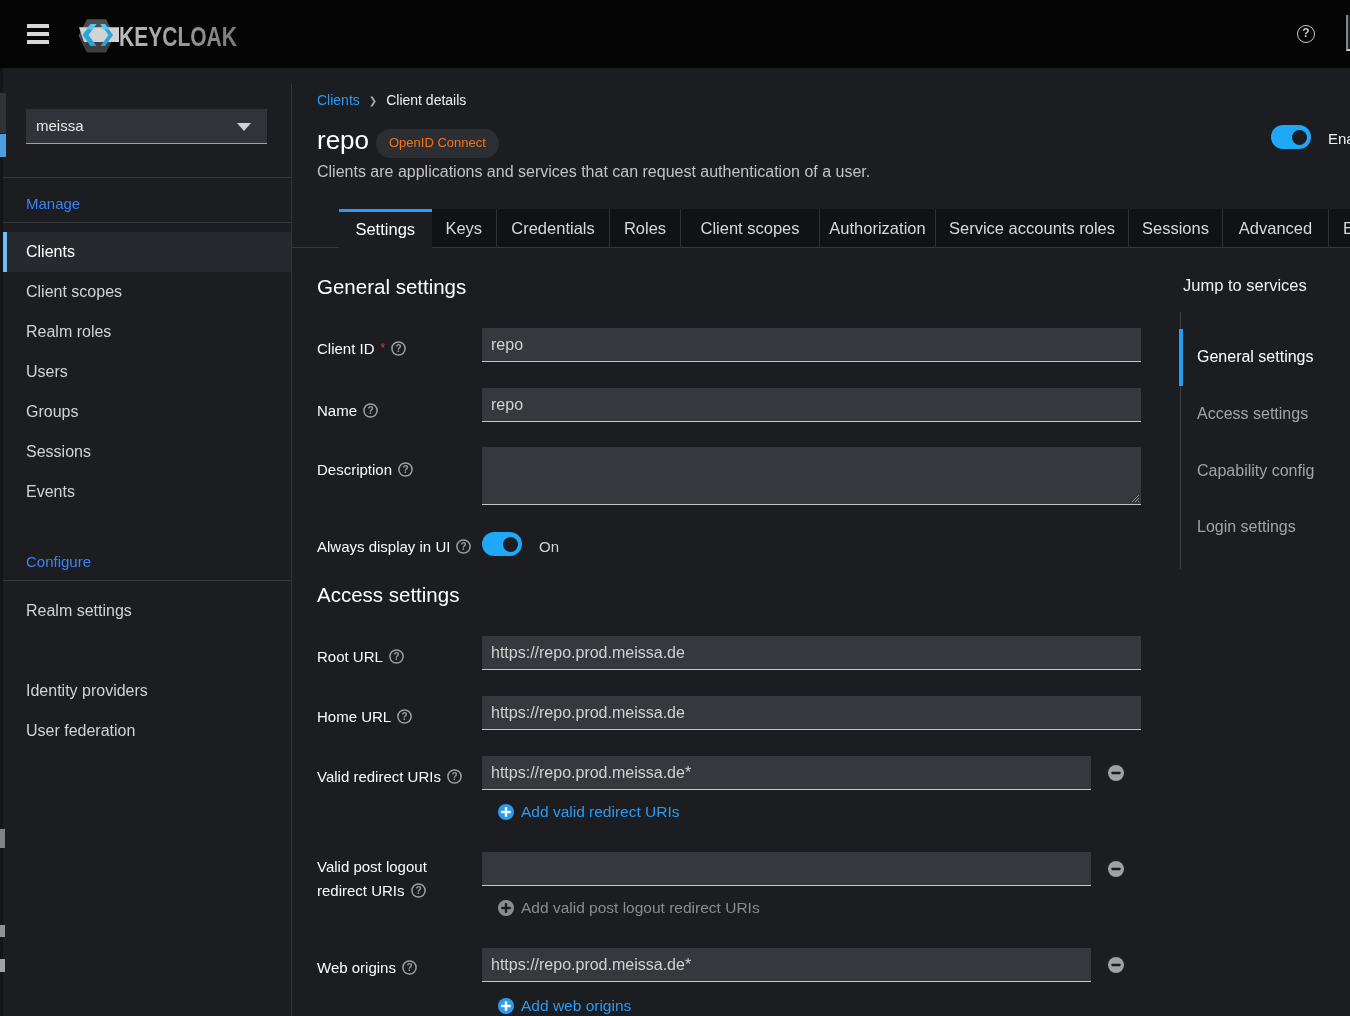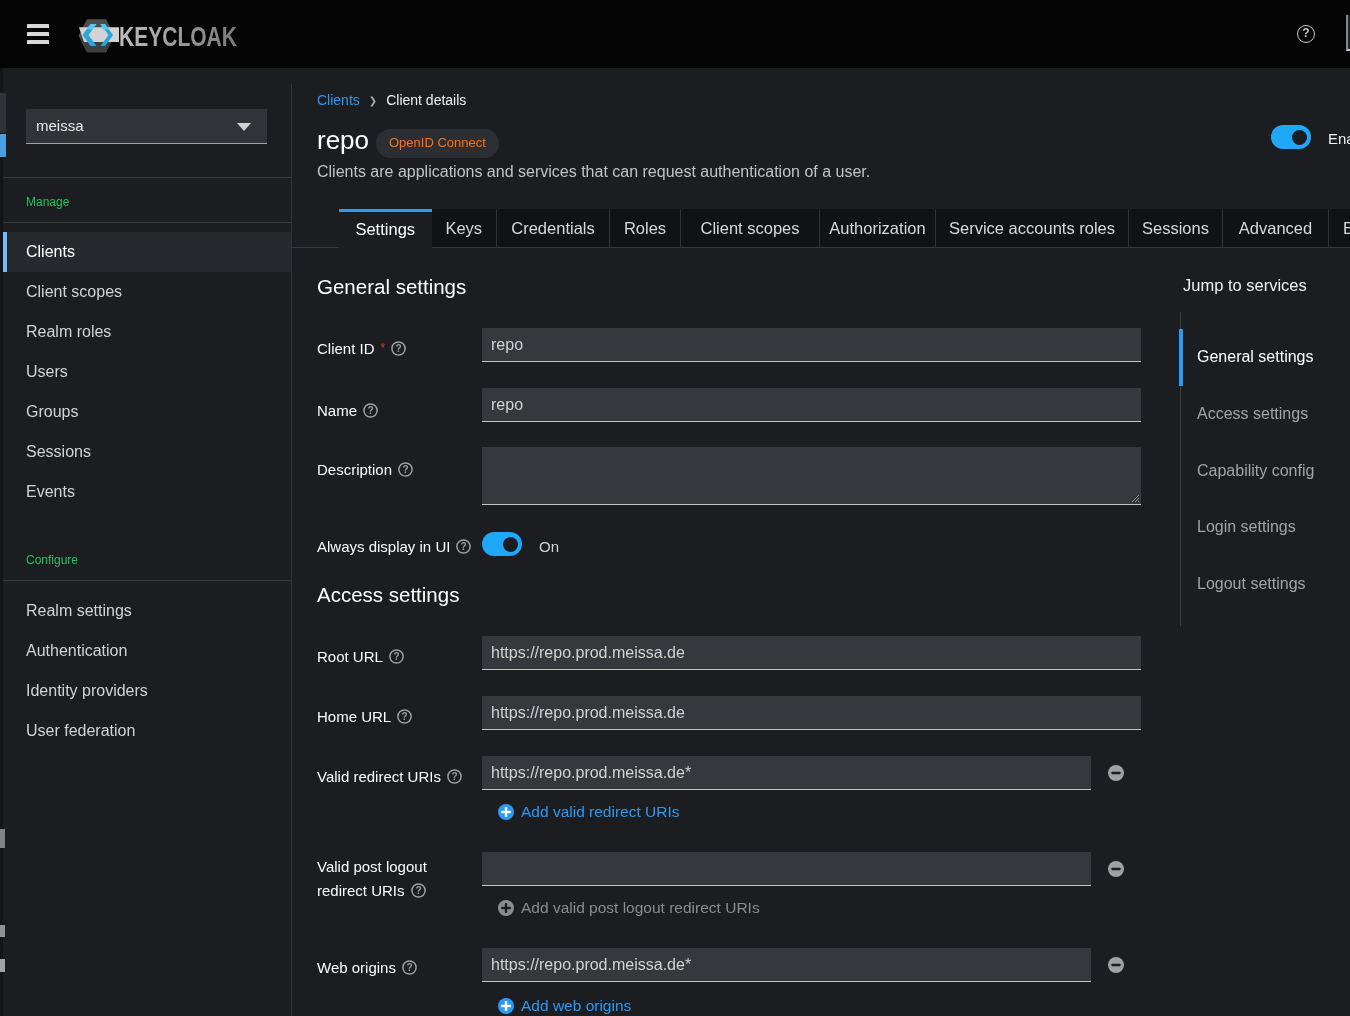--- a/index.html
+++ b/index.html
@@ -8,21 +8,21 @@
 #header { position:absolute; left:0; top:0; width:1350px; height:68px; background:#050505; }
 #burger { position:absolute; left:27px; top:24px; width:22px; height:20px; }
 #burger div { height:3.5px; background:#d8d8d8; margin-bottom:4.5px; border-radius:0.5px;}
 #help { position:absolute; left:1297px; top:25px; width:18px; height:18px; border:1.8px solid #c9c9c9; border-radius:50%; color:#c9c9c9; font-size:12px; font-weight:bold; text-align:center; line-height:15px; }
 #rightsliver { position:absolute; left:1346px; top:15px; width:4px; height:36px; background:#242528; border-left:2px solid #85888b; border-bottom:2px solid #c8cacc; }
 
 #sidebar { position:absolute; left:0; top:84px; width:292px; height:948px; background:#1b1d21; border-right:1px solid #303338; }
 #realmsel { position:absolute; left:26px; top:25px; width:241px; height:35px; background:#303438; border-bottom:1px solid #a0a2a5; color:#e8e8e8; font-size:15px; line-height:34px; padding-left:10px; }
 #realmsel .caret { position:absolute; right:16px; top:14px; width:0; height:0; border-left:7px solid transparent; border-right:7px solid transparent; border-top:8px solid #d2d2d2; }
 .sidediv { position:absolute; left:0; width:292px; height:1px; background:#34373b; }
-.navsec { position:absolute; left:26px; font-size:12px; color:#22c55e; }
+.navsec { position:absolute; left:26px; font-size:15px; color:#3b82f6; }
 .navitem { position:absolute; left:0; width:291px; height:40px; color:#d2d3d5; font-size:16px; line-height:40px; padding-left:26px; }
 .navitem.active { background:#26292d; color:#fff; }
 .navitem.active::before { content:""; position:absolute; left:3px; top:0; width:4px; height:40px; background:#73bcf7; }
 
 #strip { position:absolute; left:0; top:68px; width:2.5px; height:948px; background:#131518; }
 .sp { position:absolute; left:0; width:5px; }
 
 #content { position:absolute; left:292px; top:68px; width:1058px; height:948px; background:#1b1d21; }
 #crumb { position:absolute; left:25px; top:24px; font-size:14px; color:#f0f0f0; }
 #crumb a { color:#2b9af3; text-decoration:none; }
@@ -91,21 +91,20 @@
   <div class="navitem active" style="top:148px;">Clients</div>
   <div class="navitem" style="top:188px;">Client scopes</div>
   <div class="navitem" style="top:228px;">Realm roles</div>
   <div class="navitem" style="top:268px;">Users</div>
   <div class="navitem" style="top:308px;">Groups</div>
   <div class="navitem" style="top:348px;">Sessions</div>
   <div class="navitem" style="top:388px;">Events</div>
   <div class="navsec" style="top:469px;">Configure</div>
   <div class="sidediv" style="top:496px;"></div>
   <div class="navitem" style="top:507px;">Realm settings</div>
-  <div class="navitem" style="top:547px;">Authentication</div>
   <div class="navitem" style="top:587px;">Identity providers</div>
   <div class="navitem" style="top:627px;">User federation</div>
 </div>
 
 <div id="content">
   <div id="crumb"><a>Clients</a><span class="sep">❯</span>Client details</div>
   <div id="title">repo</div>
   <div id="chip">OpenID Connect</div>
   <div class="switch" id="entoggle">
       <div class="knob"></div>
@@ -217,21 +216,20 @@
         <rect x="6.8" y="3.2" width="2.4" height="9.6" fill="#ffffff"></rect>
         <rect x="3.2" y="6.8" width="9.6" height="2.4" fill="#ffffff"></rect>
       </svg>Add web origins</div>
 
   <div id="jumptitle">Jump to services</div>
   <div id="jumprail">
     <div class="jitem active">General settings</div>
     <div class="jitem">Access settings</div>
     <div class="jitem">Capability config</div>
     <div class="jitem">Login settings</div>
-    <div class="jitem">Logout settings</div>
   </div>
 </div>
 
 <div id="strip">
   <div class="sp" style="top:25px; height:40px; background:#2f3338; width:6px;"></div>
   <div class="sp" style="top:66px; height:23px; background:#4a9fe0; width:6px;"></div>
   <div class="sp" style="top:761px; height:19px; background:#808386;"></div>
   <div class="sp" style="top:857px; height:12px; background:#909396;"></div>
   <div class="sp" style="top:891px; height:13px; background:#a0a3a6;"></div>
 </div>

